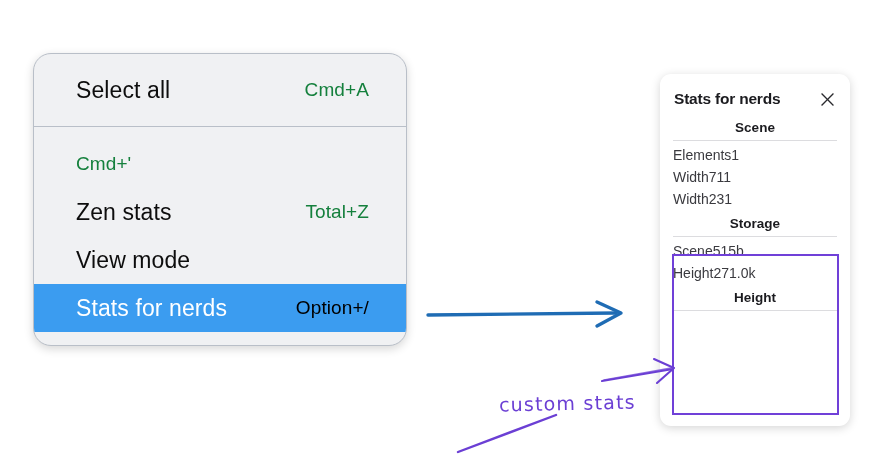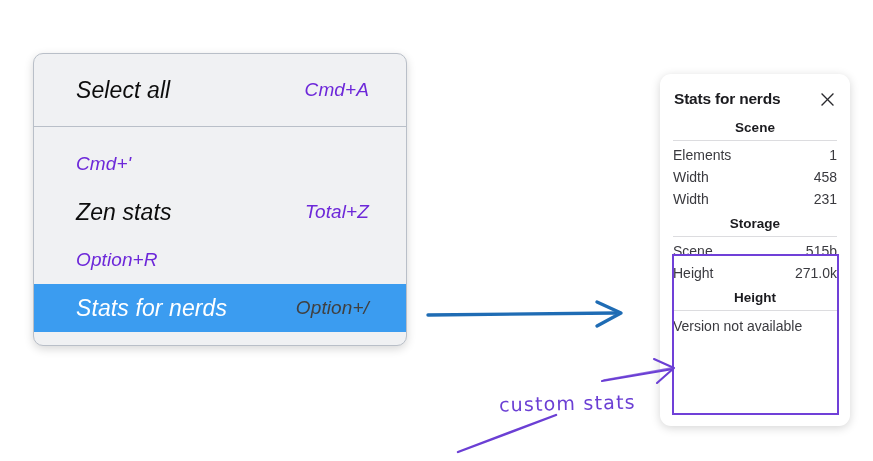--- a/index.html
+++ b/index.html
@@ -16,24 +16,23 @@
   }
 
   
   #context-menu {
     position: absolute;
     left: 33px;
     top: 53px;
     width: 372px;
     background: #f0f1f3;
     border: 1px solid #b9bfc8;
-    border-radius: 10px;
+    border-radius: 18px;
     box-shadow: 0 3px 10px rgba(0,0,0,0.16);
     overflow: hidden;
-    font-style: italic;
   }
   .menu-section { padding: 0; }
   .menu-section.top { padding-top: 12px; padding-bottom: 12px; }
   .menu-section.bottom { padding-top: 13px; padding-bottom: 13px; }
   .menu-separator {
     height: 1px;
     background: #b9bfc8;
     width: 100%;
   }
   .menu-item {
@@ -45,28 +44,28 @@
     box-sizing: border-box;
     cursor: default;
   }
   .menu-item .label {
     font-size: 23px;
     color: #0d0d0d;
     letter-spacing: 0.1px;
   }
   .menu-item .shortcut {
     font-size: 19px;
-    color: #6d28d9;
+    color: #15803d;
     letter-spacing: 0.1px;
   }
   .menu-item.selected {
     background: #3b9cf0;
   }
   .menu-item.selected .label { color: #ffffff; }
-  .menu-item.selected .shortcut { color: #404040; }
+  .menu-item.selected .shortcut { color: #000000; }
 
   
   #stats-panel {
     position: absolute;
     left: 660px;
     top: 74px;
     width: 190px;
     height: 352px;
     background: #ffffff;
     border-radius: 11px;
@@ -103,21 +102,20 @@
     color: #1b1b1f;
     padding: 6px 0 5px 0;
   }
   .hrule {
     height: 1px;
     background: #dcdcdf;
     margin: 0 0 3px 0;
   }
   .stat-row {
     display: flex;
-    justify-content: space-between;
     align-items: baseline;
     font-size: 14px;
     color: #3a3a3f;
     padding: 3px 0;
   }
   .stat-row .k { }
   .stat-row .v { }
   .single-row {
     font-size: 14px;
     color: #3a3a3f;
@@ -171,21 +169,21 @@
 
   <div class="menu-section bottom">
     <div class="menu-item">
       <span class="shortcut">Cmd+'</span>
     </div>
     <div class="menu-item">
       <span class="label">Zen stats</span>
       <span class="shortcut">Total+Z</span>
     </div>
     <div class="menu-item">
-      <span class="shortcut">Option+R</span>
+      <span class="label">View mode</span>
     </div>
     <div class="menu-item selected">
       <span class="label">Stats for nerds</span>
       <span class="shortcut">Option+/</span>
     </div>
   </div>
 
 </div>
 
 <div id="stats-panel">
@@ -201,41 +199,40 @@
   <div class="panel-body">
 
     <div class="section-heading">Scene</div>
     <div class="hrule"></div>
     <div class="stat-row">
       <span class="k">Elements</span>
       <span class="v">1</span>
     </div>
     <div class="stat-row">
       <span class="k">Width</span>
-      <span class="v">458</span>
+      <span class="v">711</span>
     </div>
     <div class="stat-row">
       <span class="k">Width</span>
       <span class="v">231</span>
     </div>
 
     <div class="section-heading">Storage</div>
     <div class="hrule"></div>
     <div class="stat-row">
       <span class="k">Scene</span>
       <span class="v">515b</span>
     </div>
     <div class="stat-row">
       <span class="k">Height</span>
       <span class="v">271.0k</span>
     </div>
 
     <div class="section-heading">Height</div>
     <div class="hrule"></div>
-    <div class="single-row">Version not available</div>
 
   </div>
 </div>
 
 <div id="custom-stats-box"></div>
 
 <svg id="annotations" viewBox="0 0 873 461">
 
   <g>
     <path d="M428 315 L616 313" stroke="#1f6cb4" stroke-width="3.4" fill="none" stroke-linecap="round"></path>

